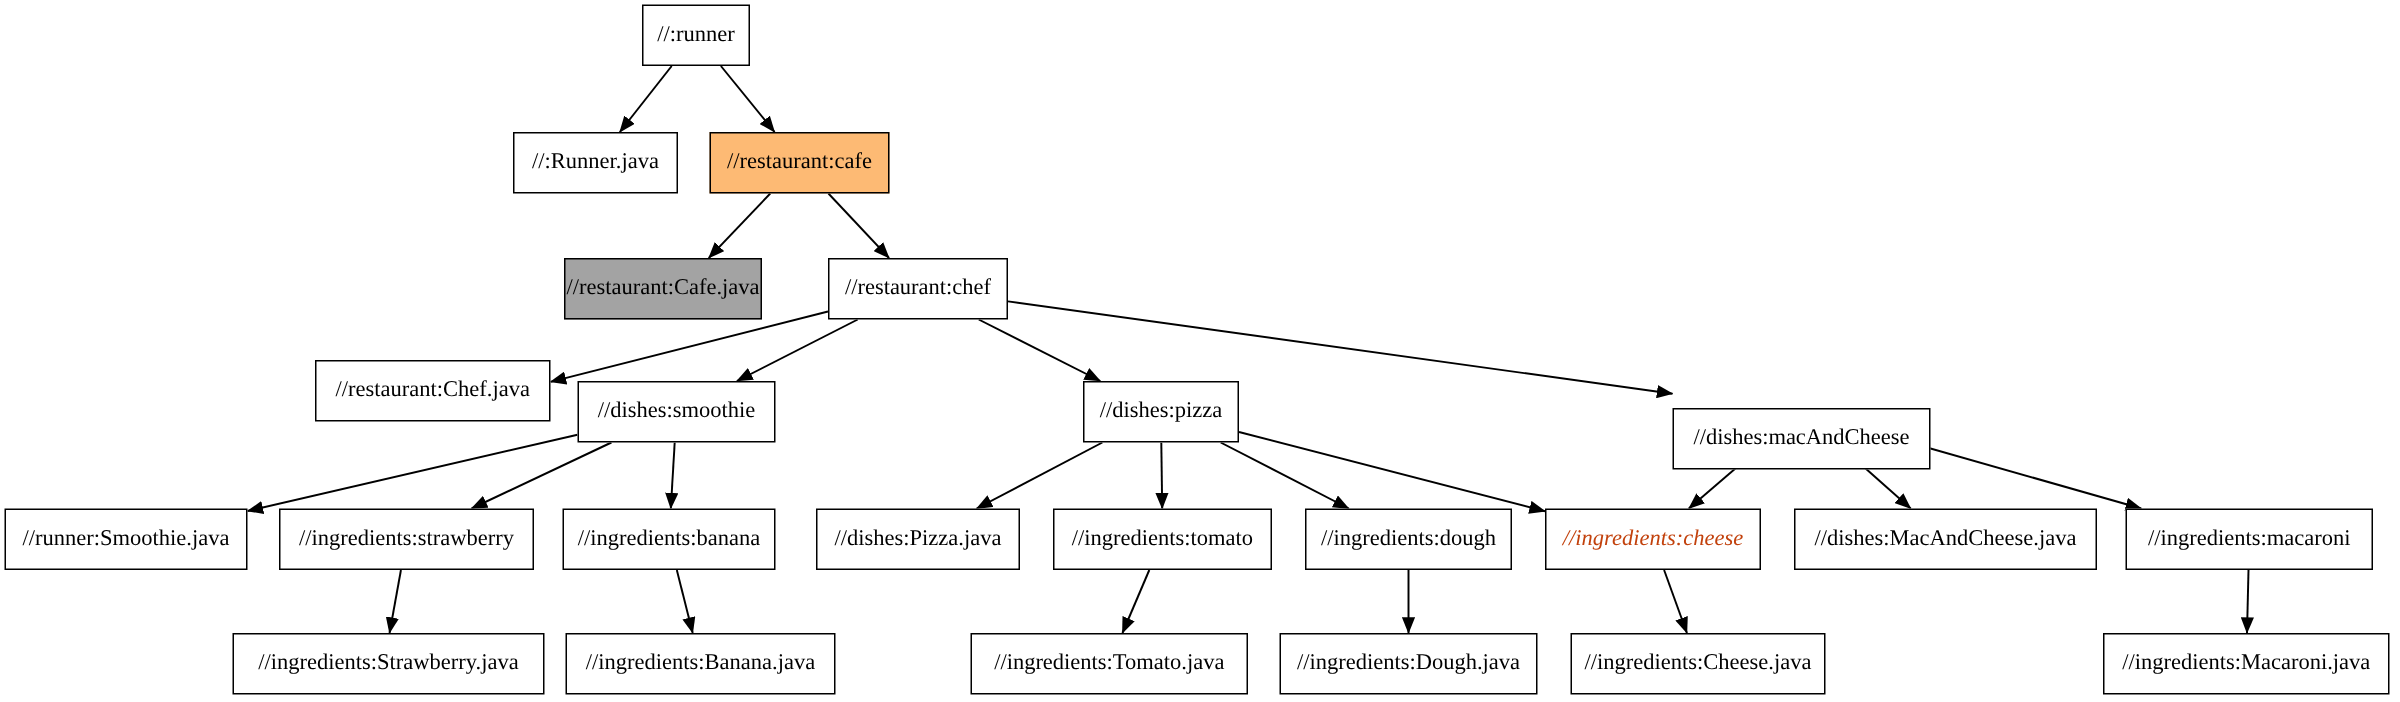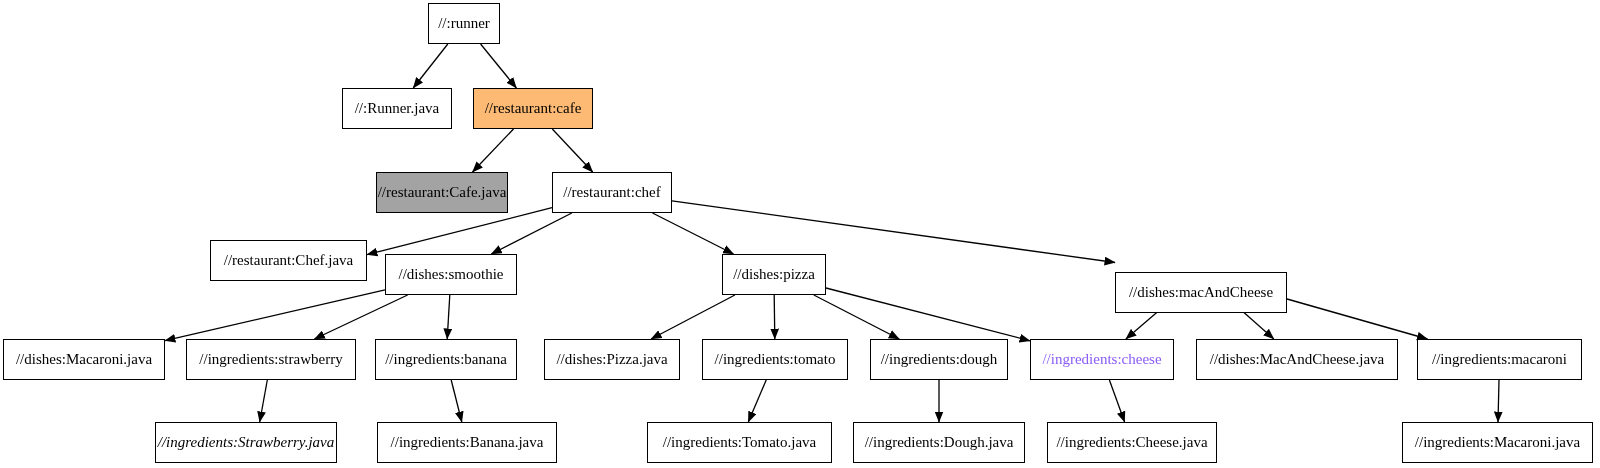--- a/index.html
+++ b/index.html
@@ -75,29 +75,29 @@
   <div id="nodes">
       <div class="node" style="left: 428px; top: 3px; width: 72px; height: 41px; background: rgb(255, 255, 255); border-color: rgb(0, 0, 0); color: rgb(0, 0, 0);">//:runner</div>
       <div class="node" style="left: 342px; top: 88px; width: 110px; height: 41px; background: rgb(255, 255, 255); border-color: rgb(0, 0, 0); color: rgb(0, 0, 0);">//:Runner.java</div>
       <div class="node" style="left: 473px; top: 88px; width: 120px; height: 41px; background: #fdba74; border-color: rgb(0, 0, 0); color: rgb(0, 0, 0);">//restaurant:cafe</div>
       <div class="node" style="left: 376px; top: 172px; width: 132px; height: 41px; background: #a3a3a3; border-color: rgb(0, 0, 0); color: rgb(0, 0, 0);">//restaurant:Cafe.java</div>
       <div class="node" style="left: 552px; top: 172px; width: 120px; height: 41px; background: rgb(255, 255, 255); border-color: rgb(0, 0, 0); color: rgb(0, 0, 0);">//restaurant:chef</div>
       <div class="node" style="left: 210px; top: 240px; width: 157px; height: 41px; background: rgb(255, 255, 255); border-color: rgb(0, 0, 0); color: rgb(0, 0, 0);">//restaurant:Chef.java</div>
       <div class="node" style="left: 385px; top: 254px; width: 132px; height: 41px; background: rgb(255, 255, 255); border-color: rgb(0, 0, 0); color: rgb(0, 0, 0);">//dishes:smoothie</div>
       <div class="node" style="left: 722px; top: 254px; width: 104px; height: 41px; background: rgb(255, 255, 255); border-color: rgb(0, 0, 0); color: rgb(0, 0, 0);">//dishes:pizza</div>
       <div class="node" style="left: 1115px; top: 254px; width: 172px; height: 41px; background: rgb(255, 255, 255); border-color: rgb(0, 0, 0); color: #000000; margin-top: 18px;">//dishes:macAndCheese</div>
-      <div class="node" style="left: 3px; top: 339px; width: 162px; height: 41px; background: rgb(255, 255, 255); border-color: rgb(0, 0, 0); color: rgb(0, 0, 0);">//dishes:Macaroni.java</div>
+      <div class="node" style="left: 3px; top: 339px; width: 162px; height: 41px; background: rgb(255, 255, 255); border-color: rgb(0, 0, 0); color: rgb(0, 0, 0);">//runner:Smoothie.java</div>
       <div class="node" style="left: 186px; top: 339px; width: 170px; height: 41px; background: rgb(255, 255, 255); border-color: rgb(0, 0, 0); color: rgb(0, 0, 0);">//ingredients:strawberry</div>
       <div class="node" style="left: 375px; top: 339px; width: 142px; height: 41px; background: rgb(255, 255, 255); border-color: rgb(0, 0, 0); color: rgb(0, 0, 0);">//ingredients:banana</div>
       <div class="node" style="left: 544px; top: 339px; width: 136px; height: 41px; background: rgb(255, 255, 255); border-color: rgb(0, 0, 0); color: rgb(0, 0, 0);">//dishes:Pizza.java</div>
       <div class="node" style="left: 702px; top: 339px; width: 146px; height: 41px; background: rgb(255, 255, 255); border-color: rgb(0, 0, 0); color: rgb(0, 0, 0);">//ingredients:tomato</div>
       <div class="node" style="left: 870px; top: 339px; width: 138px; height: 41px; background: rgb(255, 255, 255); border-color: rgb(0, 0, 0); color: rgb(0, 0, 0);">//ingredients:dough</div>
-      <div class="node" style="left: 1030px; top: 339px; width: 144px; height: 41px; background: rgb(255, 255, 255); border-color: rgb(0, 0, 0); color: #8b5cf6;">//ingredients:cheese</div>
+      <div class="node" style="left: 1030px; top: 339px; width: 144px; height: 41px; background: rgb(255, 255, 255); border-color: rgb(0, 0, 0); color: #c2410c; font-style: italic;">//ingredients:cheese</div>
       <div class="node" style="left: 1196px; top: 339px; width: 202px; height: 41px; background: rgb(255, 255, 255); border-color: rgb(0, 0, 0); color: rgb(0, 0, 0);">//dishes:MacAndCheese.java</div>
       <div class="node" style="left: 1417px; top: 339px; width: 165px; height: 41px; background: rgb(255, 255, 255); border-color: rgb(0, 0, 0); color: rgb(0, 0, 0);">//ingredients:macaroni</div>
-      <div class="node" style="left: 155px; top: 422px; width: 182px; height: 41px; background: rgb(255, 255, 255); border-color: rgb(0, 0, 0); color: rgb(0, 0, 0); font-style: italic;">//ingredients:Strawberry.java</div>
+      <div class="node" style="left: 155px; top: 422px; width: 208px; height: 41px; background: rgb(255, 255, 255); border-color: rgb(0, 0, 0); color: rgb(0, 0, 0);">//ingredients:Strawberry.java</div>
       <div class="node" style="left: 377px; top: 422px; width: 180px; height: 41px; background: rgb(255, 255, 255); border-color: rgb(0, 0, 0); color: rgb(0, 0, 0);">//ingredients:Banana.java</div>
       <div class="node" style="left: 647px; top: 422px; width: 185px; height: 41px; background: rgb(255, 255, 255); border-color: rgb(0, 0, 0); color: rgb(0, 0, 0);">//ingredients:Tomato.java</div>
       <div class="node" style="left: 853px; top: 422px; width: 172px; height: 41px; background: rgb(255, 255, 255); border-color: rgb(0, 0, 0); color: rgb(0, 0, 0);">//ingredients:Dough.java</div>
       <div class="node" style="left: 1047px; top: 422px; width: 170px; height: 41px; background: rgb(255, 255, 255); border-color: rgb(0, 0, 0); color: rgb(0, 0, 0); text-align: center;">//ingredients:Cheese.java</div>
       <div class="node" style="left: 1402px; top: 422px; width: 191px; height: 41px; background: rgb(255, 255, 255); border-color: rgb(0, 0, 0); color: rgb(0, 0, 0);">//ingredients:Macaroni.java</div>
     </div>
 </div>
 
 </body></html>

